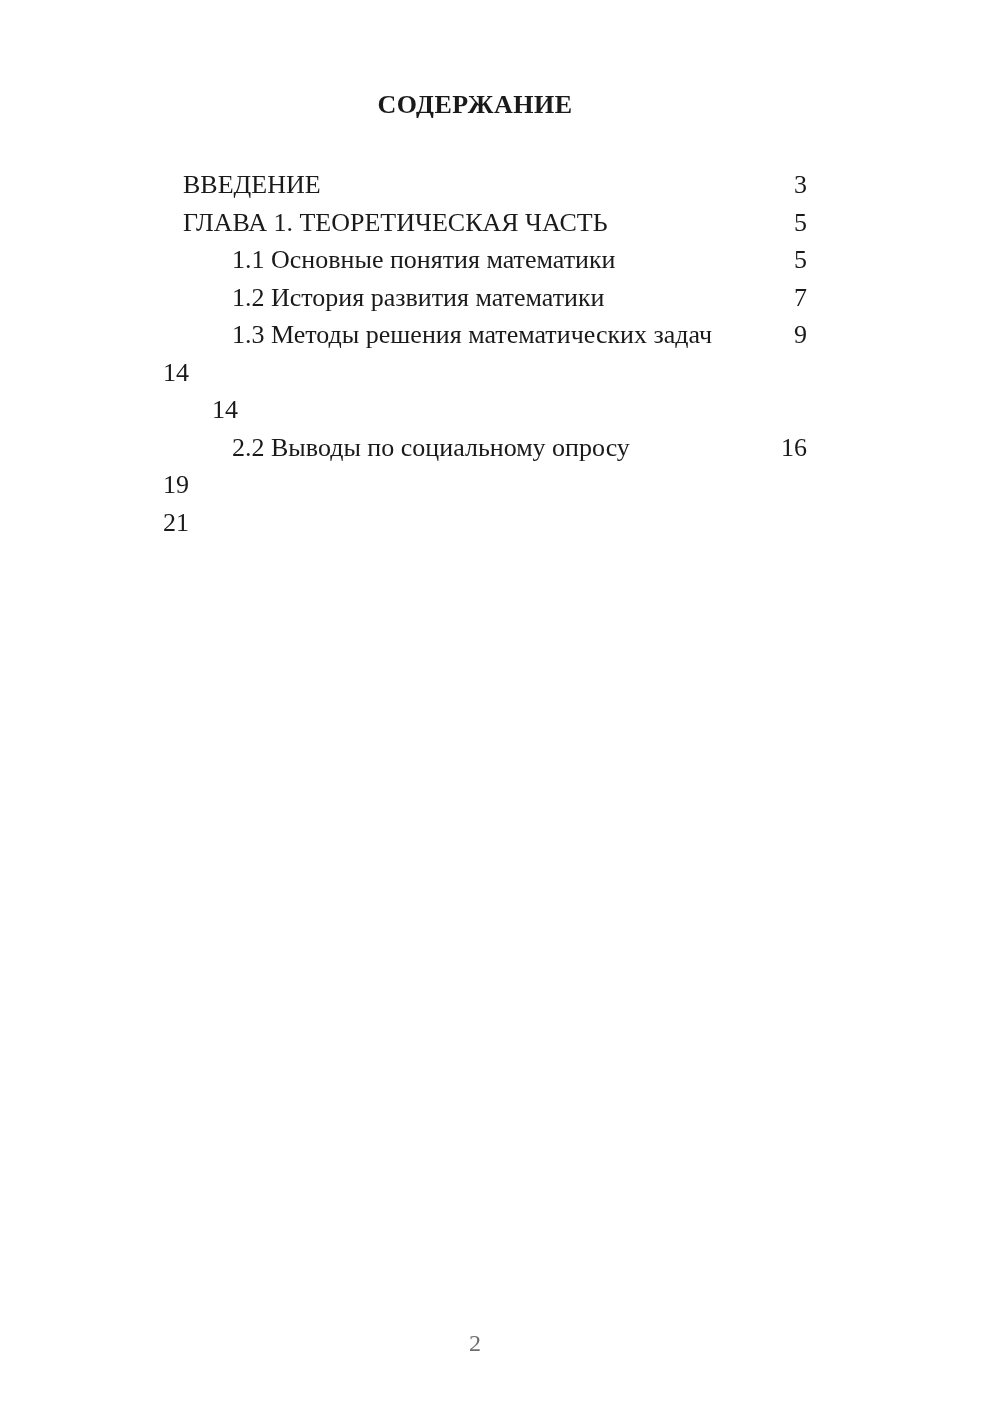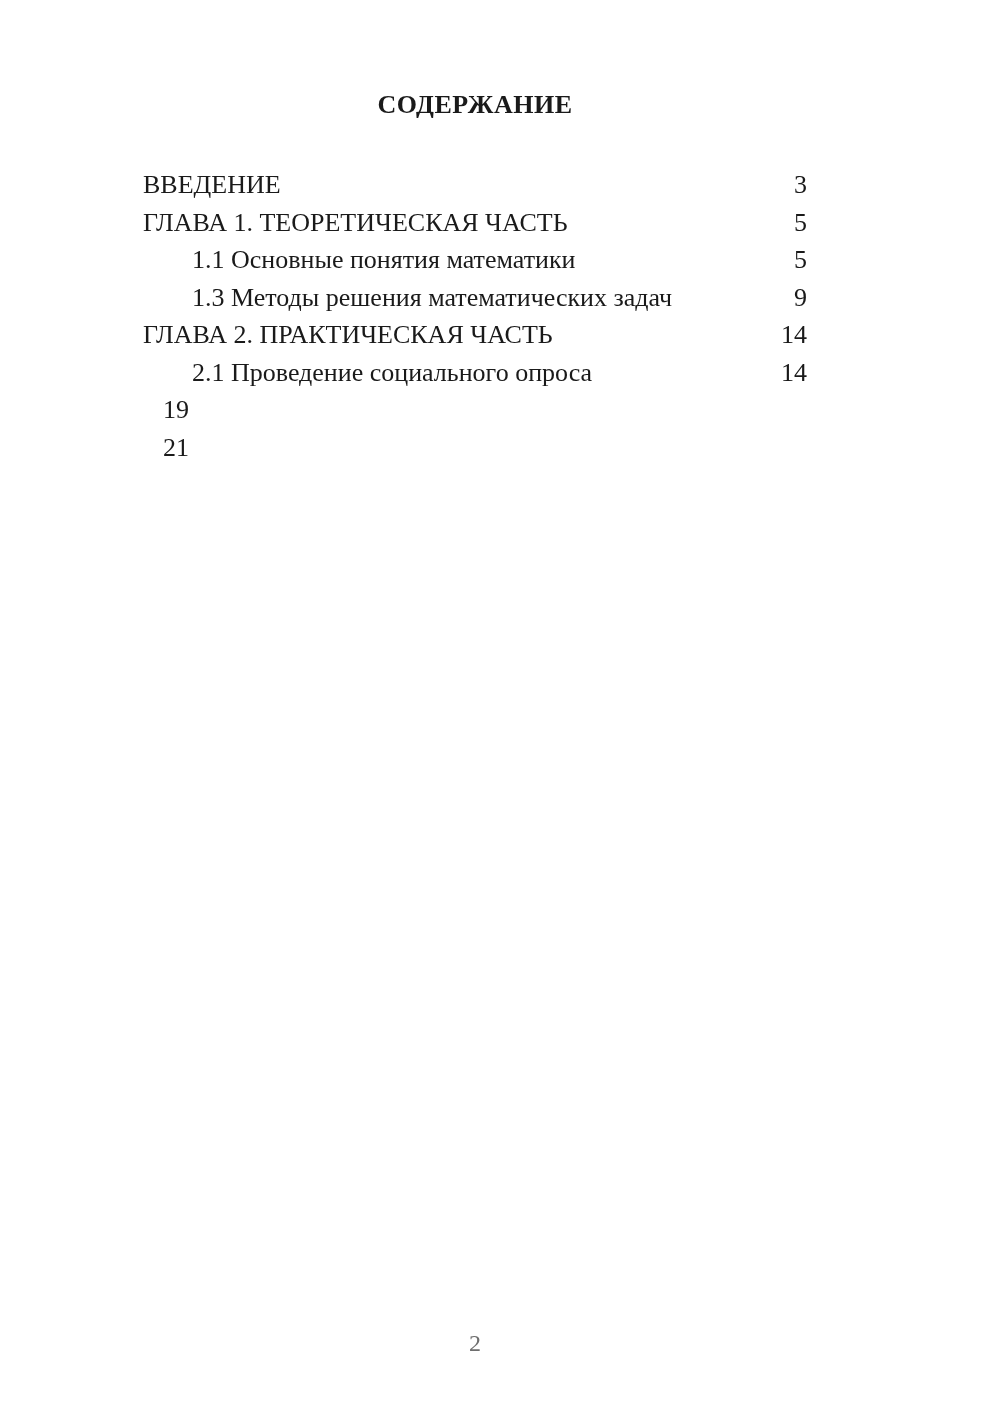--- a/index.html
+++ b/index.html
@@ -40,20 +40,21 @@
     height: 37.5px;
     line-height: 37.5px;
     font-size: 26px;
     white-space: nowrap;
   }
   .toc-row.indent {
     padding-left: 49px;
   }
   .toc-label {
     overflow: hidden;
+    margin-left: 40px;
   }
   .toc-page {
     text-align: right;
     padding-left: 20px;
   }
   .page-footer {
     position: absolute;
     top: 1328px;
     left: 143px;
     right: 82px;
@@ -79,37 +80,43 @@
   <div class="toc-row">
     <span class="toc-label">ГЛАВА 1. ТЕОРЕТИЧЕСКАЯ ЧАСТЬ</span>
     <span class="toc-page">5</span>
   </div>
 
   <div class="toc-row indent">
     <span class="toc-label">1.1 Основные понятия математики</span>
     <span class="toc-page">5</span>
   </div>
 
+  <div class="toc-row indent">
+    <span class="toc-label">1.2 История развития математики</span>
+    <span class="toc-page">7</span>
+  </div>
 
   <div class="toc-row indent">
     <span class="toc-label">1.3 Методы решения математических задач</span>
     <span class="toc-page">9</span>
   </div>
 
 
   <div class="toc-row">
-    <span class="toc-label">ГЛАВА 2. ПРАКТИЧЕСКАЯ ЧАСТЬ</span>
     <span class="toc-page">14</span>
   </div>
 
   <div class="toc-row indent">
-    <span class="toc-label">2.1 Проведение социального опроса</span>
     <span class="toc-page">14</span>
   </div>
 
+  <div class="toc-row indent">
+    <span class="toc-label">2.2 Выводы по социальному опросу</span>
+    <span class="toc-page">16</span>
+  </div>
 
   <div class="toc-row">
     <span class="toc-page">19</span>
   </div>
 
   <div class="toc-row">
     <span class="toc-page">21</span>
   </div>
 </div>
 

